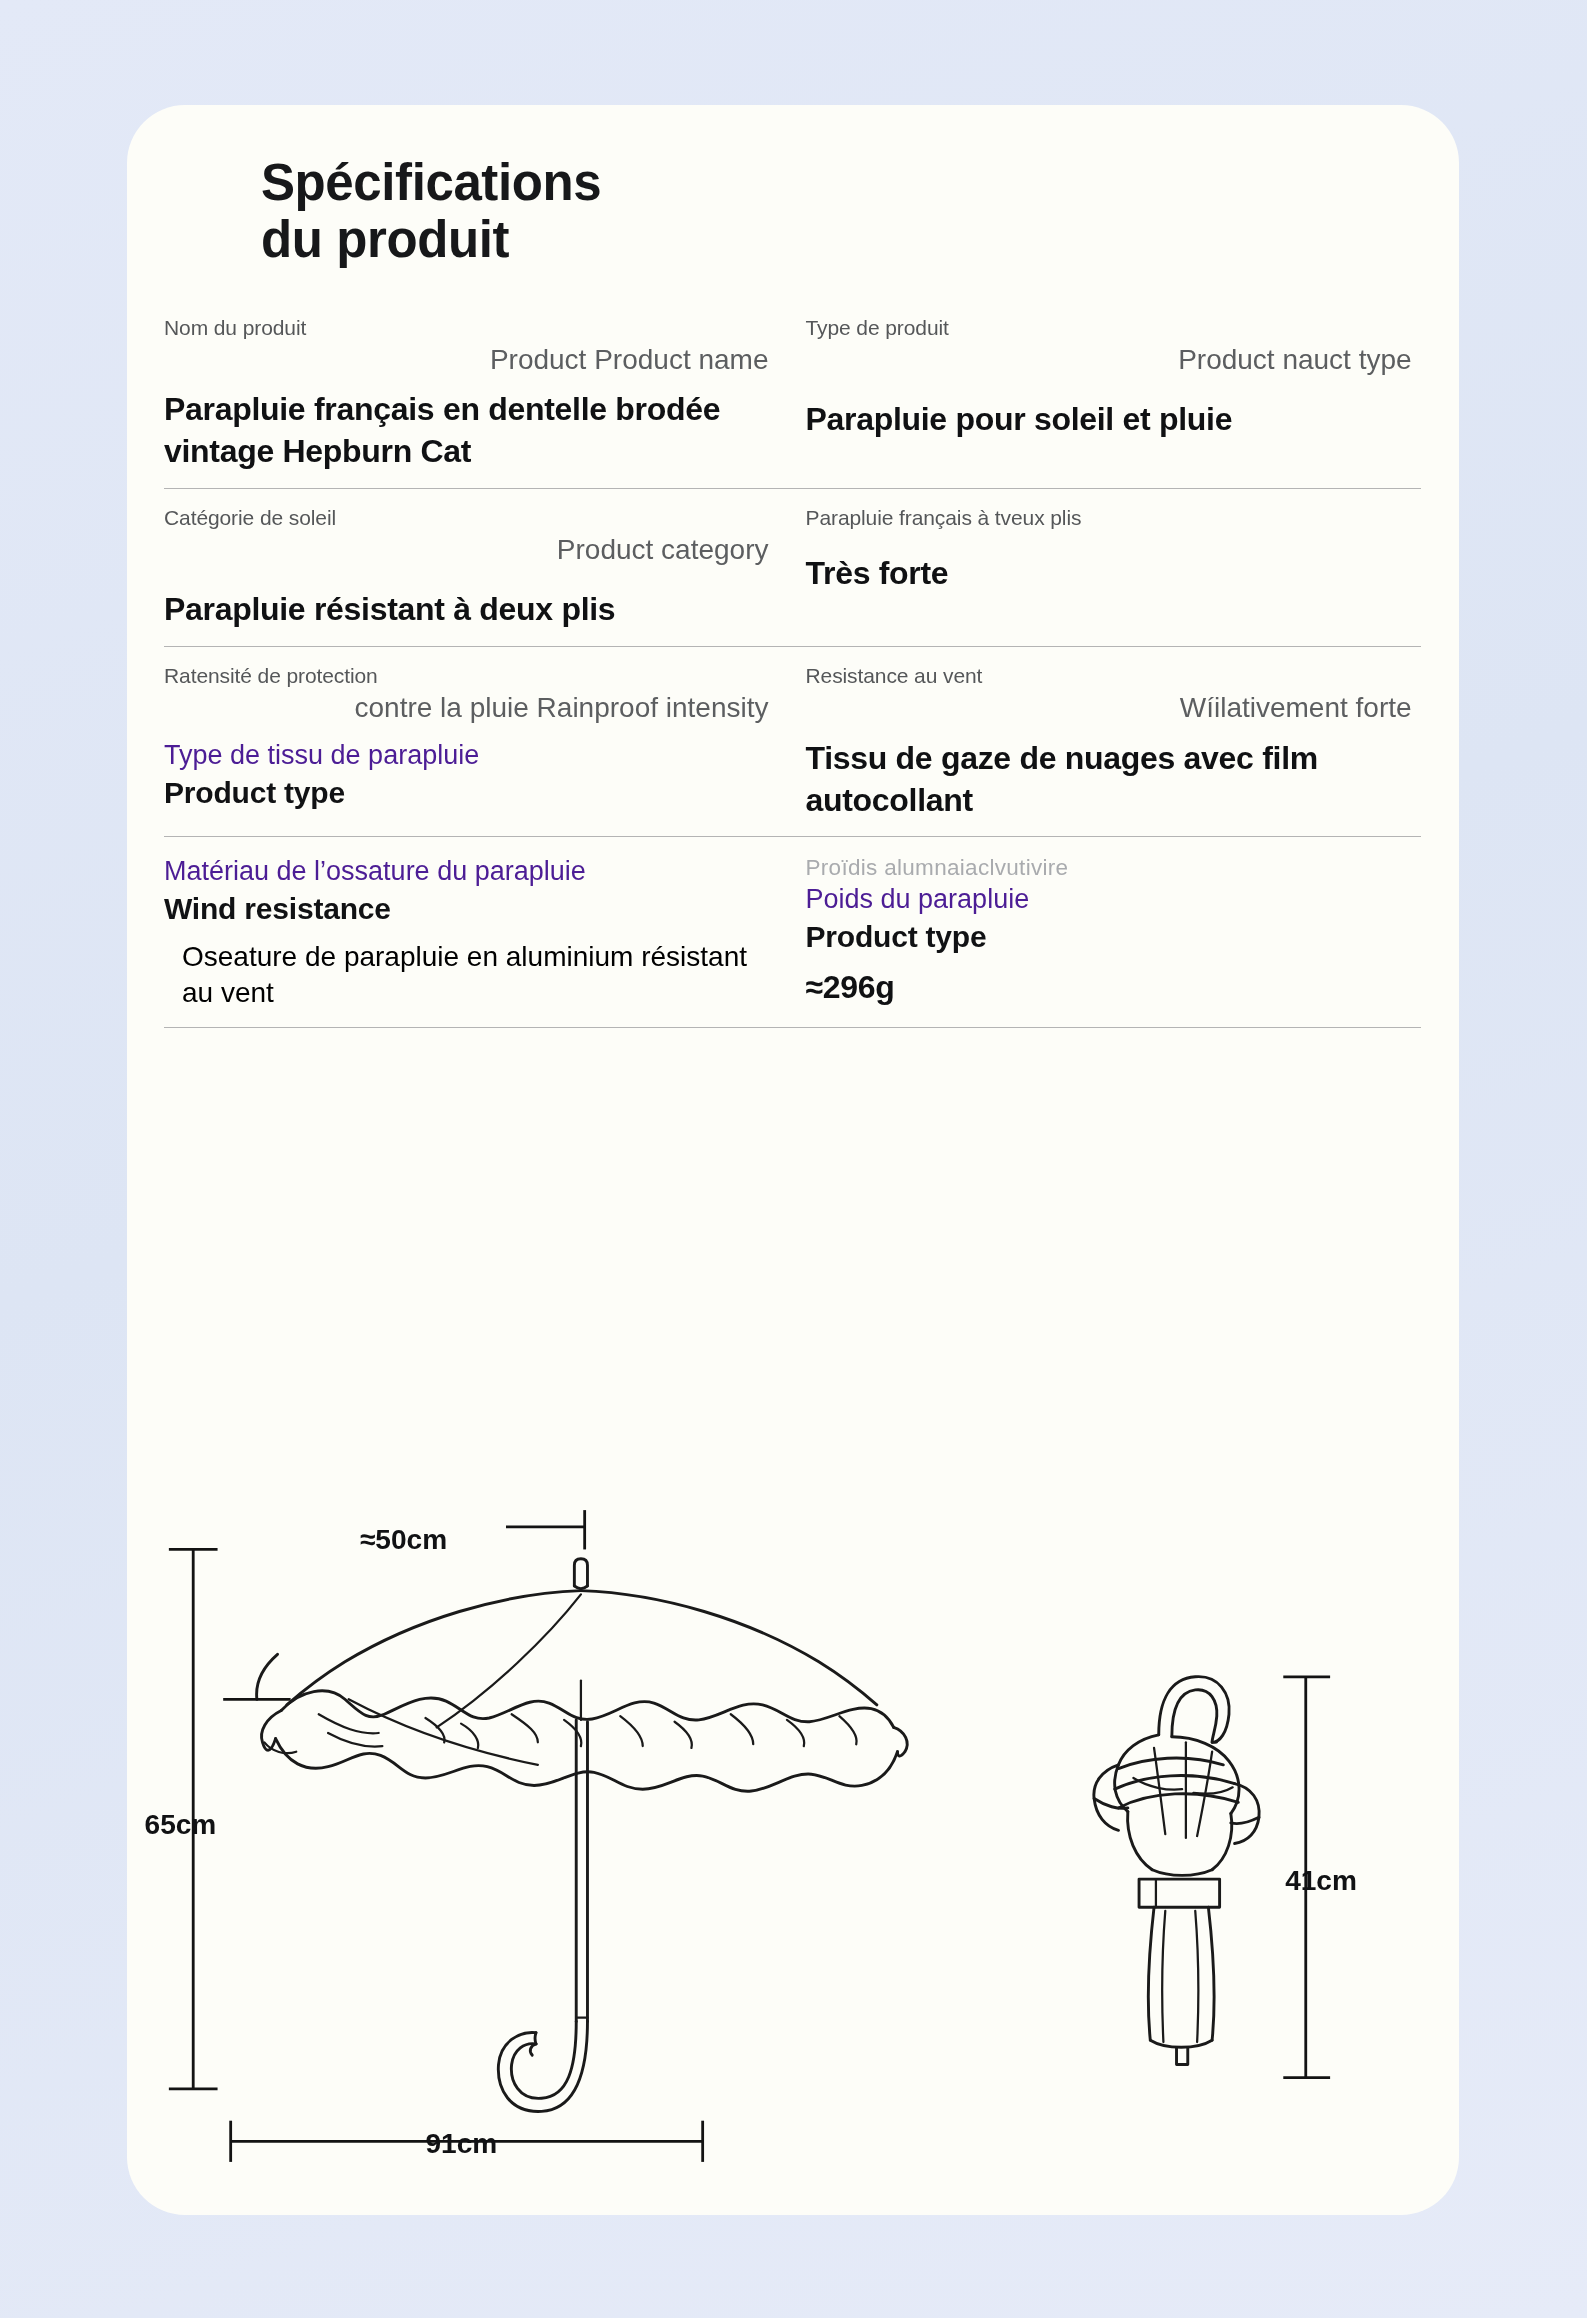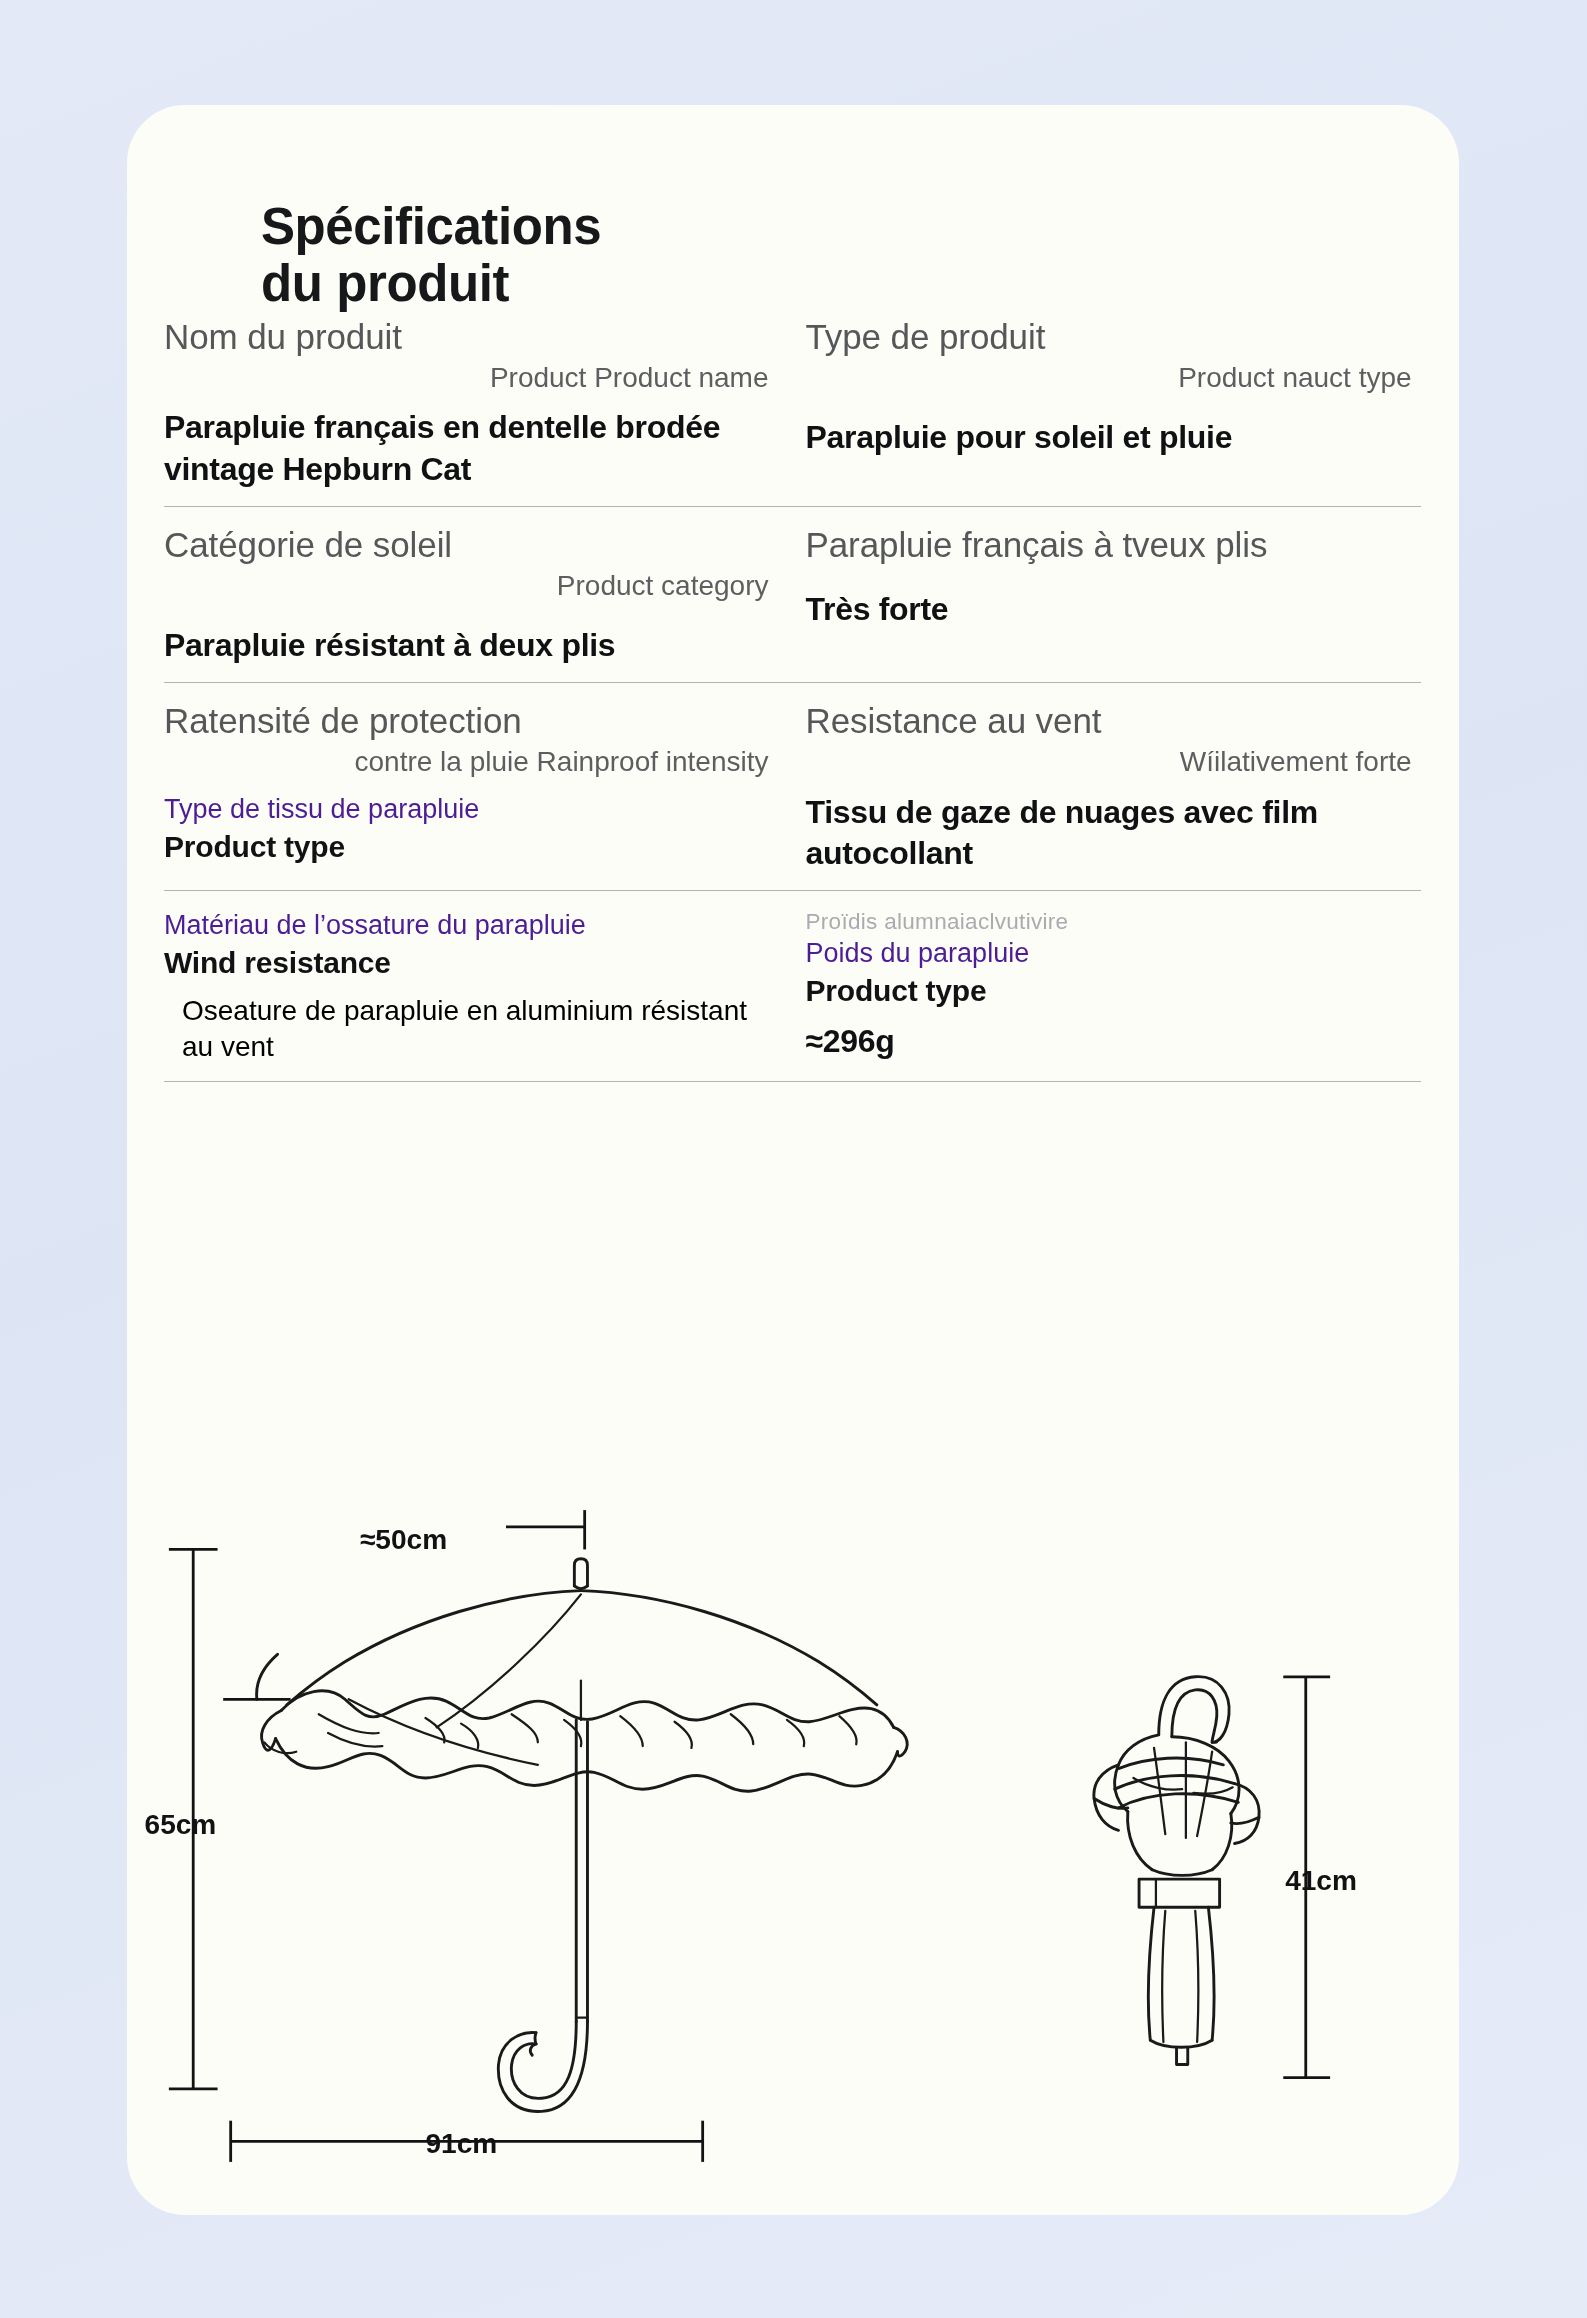--- a/index.html
+++ b/index.html
@@ -30,21 +30,20 @@
   .page-title {
     position: absolute;
     left: 134px;
     top: 49px;
     width: 656px;
     font-size: 51px;
     font-weight: 700;
     line-height: 1.12;
     color: #17181a;
     letter-spacing: -0.4px;
-    margin-top: 44px;
   }
   .page-title .tline { display: block; }
 
   
   .spec-table {
     position: absolute;
     left: 37px;
     top: 197px;
     width: 1257px;
   }
@@ -59,21 +58,21 @@
   .spec-row.last-row { border-bottom: 1.9px solid #b4b4b4; }
 
   .spec-cell {
     flex: 0 0 50%;
     padding-right: 24px;
     padding-top: 13px;
   }
   .spec-cell.col-right { padding-left: 13px; padding-right: 9.4px; }
 
   .lbl {
-    font-size: 35px;
+    font-size: 21px;
     line-height: 1.28;
     color: #555759;
     font-weight: 400;
     letter-spacing: -0.1px;
   }
   .lbl-sm {
     font-size: 28px;
     line-height: 1.3;
     color: #5c5e60;
     font-weight: 400;

